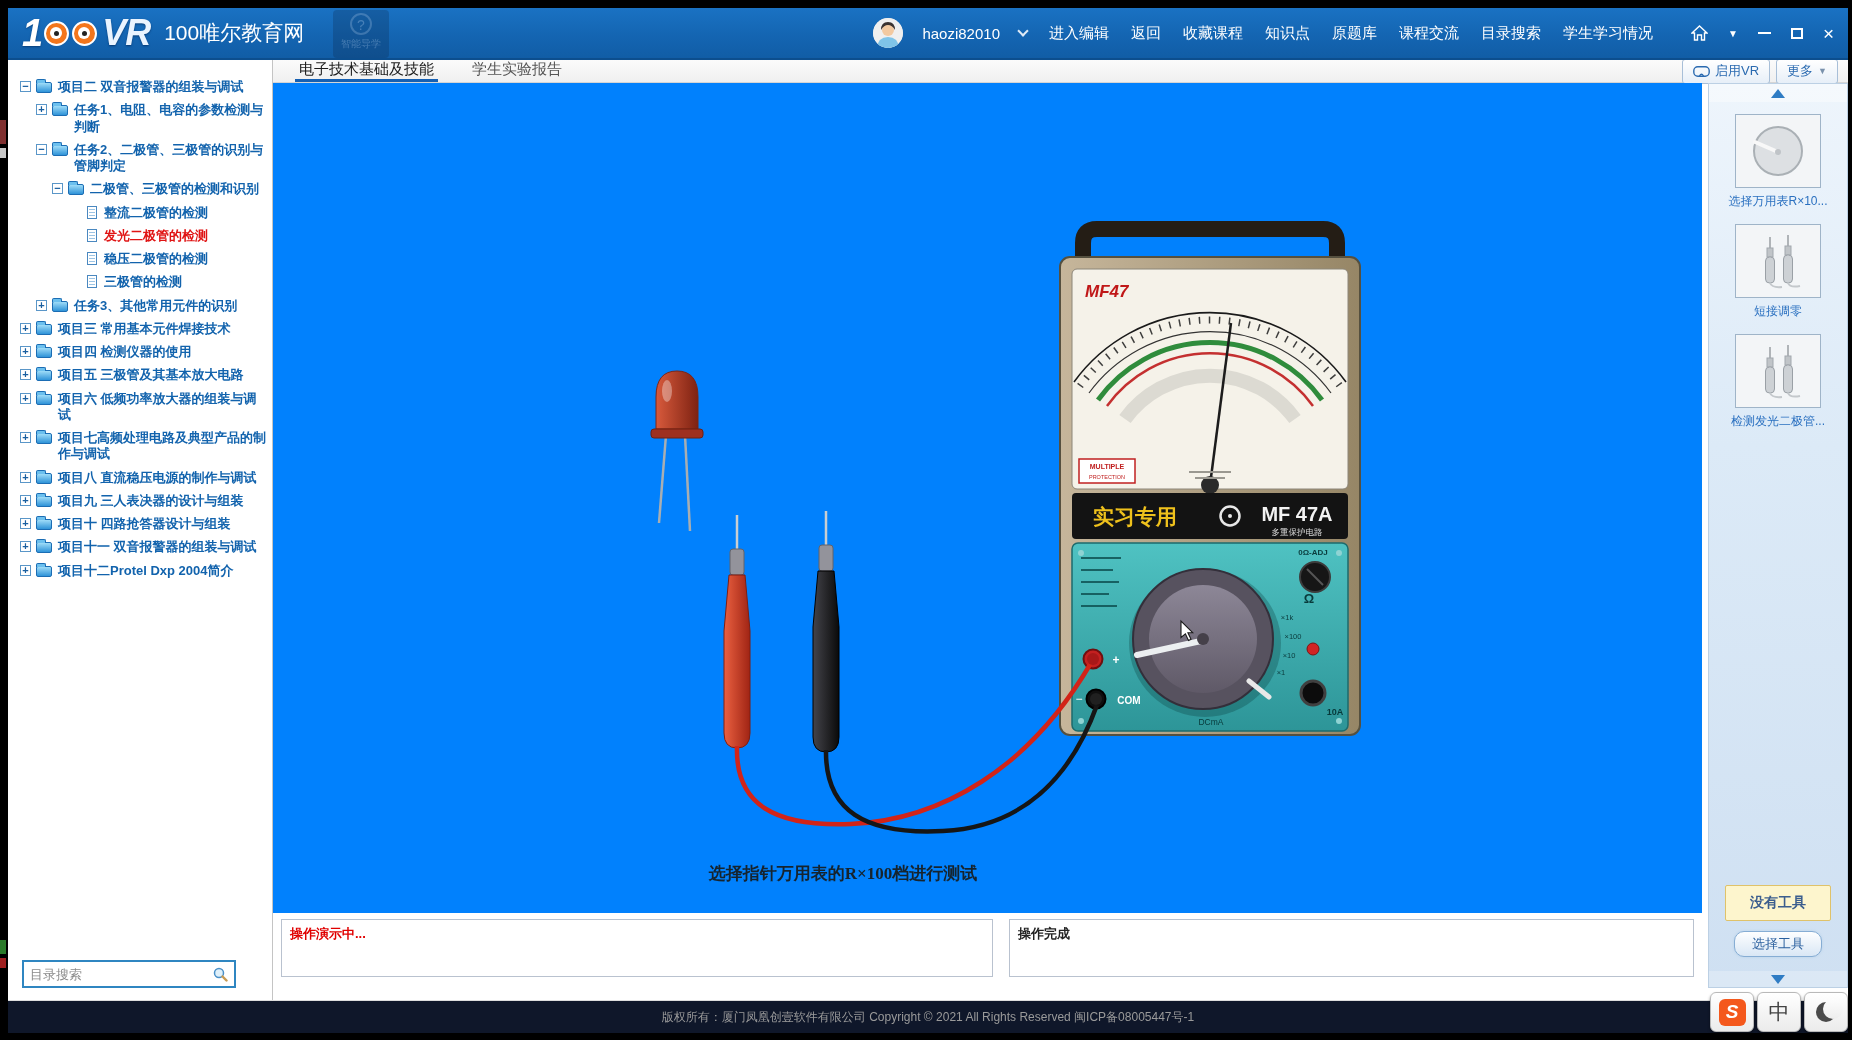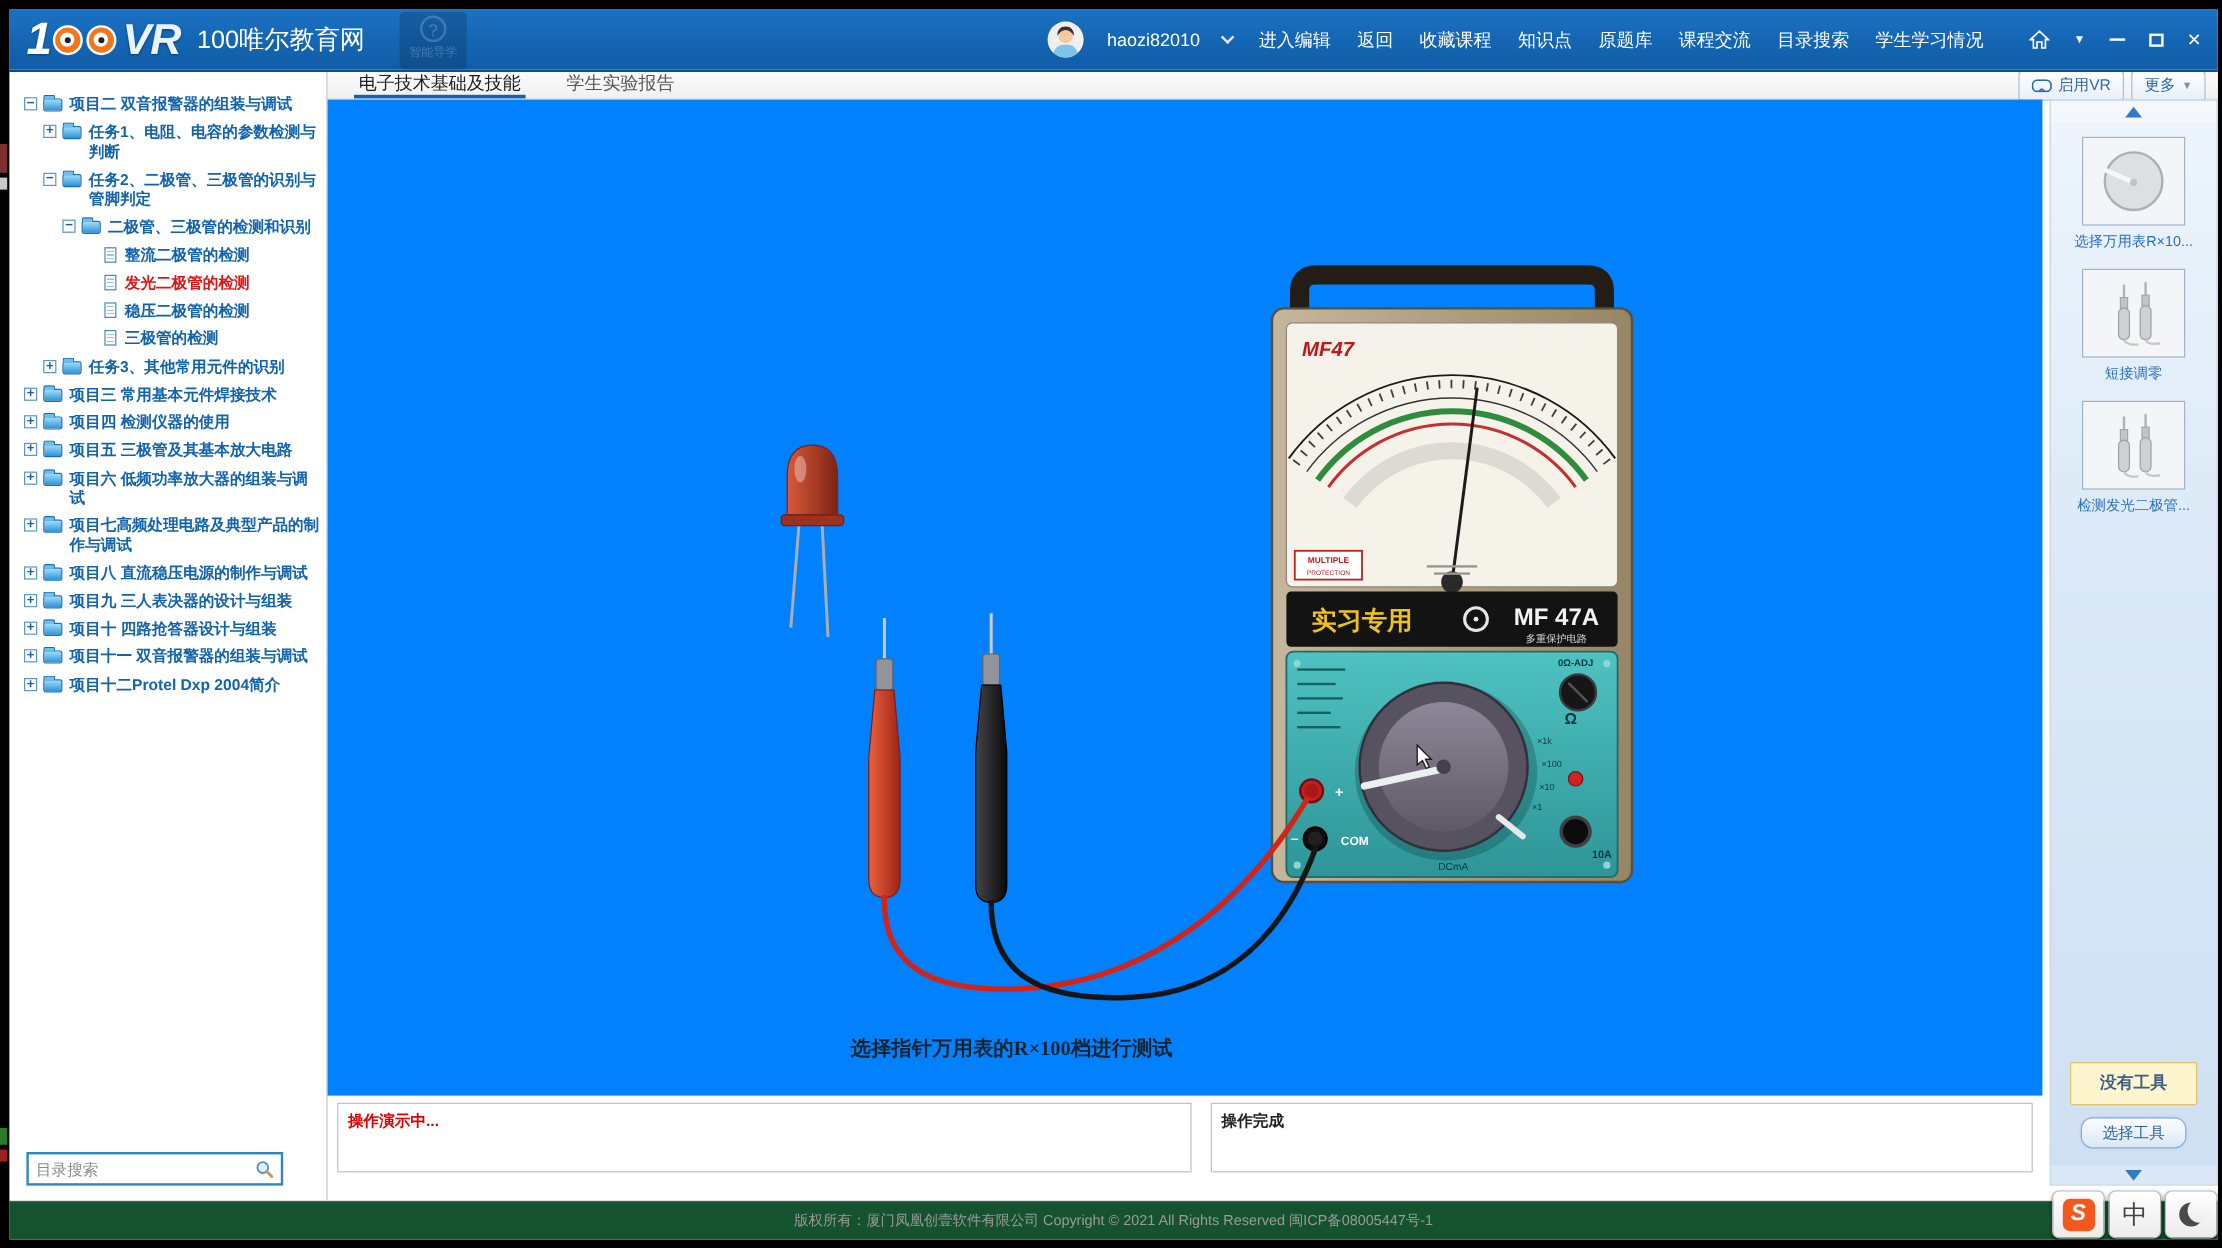--- a/index.html
+++ b/index.html
@@ -129,21 +129,21 @@
   .tp-spacer { flex:1; }
   .noTool { align-self:center; width:106px; height:36px; background:#fdf5cd;
             border:1px solid #dfc26a; border-radius:2px; color:#3c5e8e; font-size:14px;
             font-weight:bold; display:flex; align-items:center; justify-content:center;
             margin-bottom:10px; }
   .selTool { align-self:center; width:88px; height:26px; border:1px solid #86add4;
              border-radius:10px; background:linear-gradient(180deg,#fdfeff,#d9e7f5);
              box-shadow:0 0 3px #b7d1e8; color:#2a5f9e; font-size:13px; display:flex;
              align-items:center; justify-content:center; margin-bottom:14px; cursor:pointer; }
 
-  .footer { height:33px; flex:none; background:#14532d; border-top:1px solid #ddd;
+  .footer { height:33px; flex:none; background:#0f172a; border-top:1px solid #ddd;
             display:flex; align-items:center; justify-content:center; font-size:12px;
             color:#9a9a9a; }
 
   
   .ime { position:absolute; right:4px; bottom:8px; display:flex; gap:3px; }
   .imekey { width:44px; height:40px; border:1px solid #b9b9b9; border-radius:6px;
             background:linear-gradient(180deg,#ffffff,#ebebeb);
             box-shadow:0 2px 3px rgba(0,0,0,.45); display:flex; align-items:center;
             justify-content:center; cursor:pointer; }
   .sogou { width:27px; height:27px; border-radius:6px; background:#f4581c; color:#fff;

